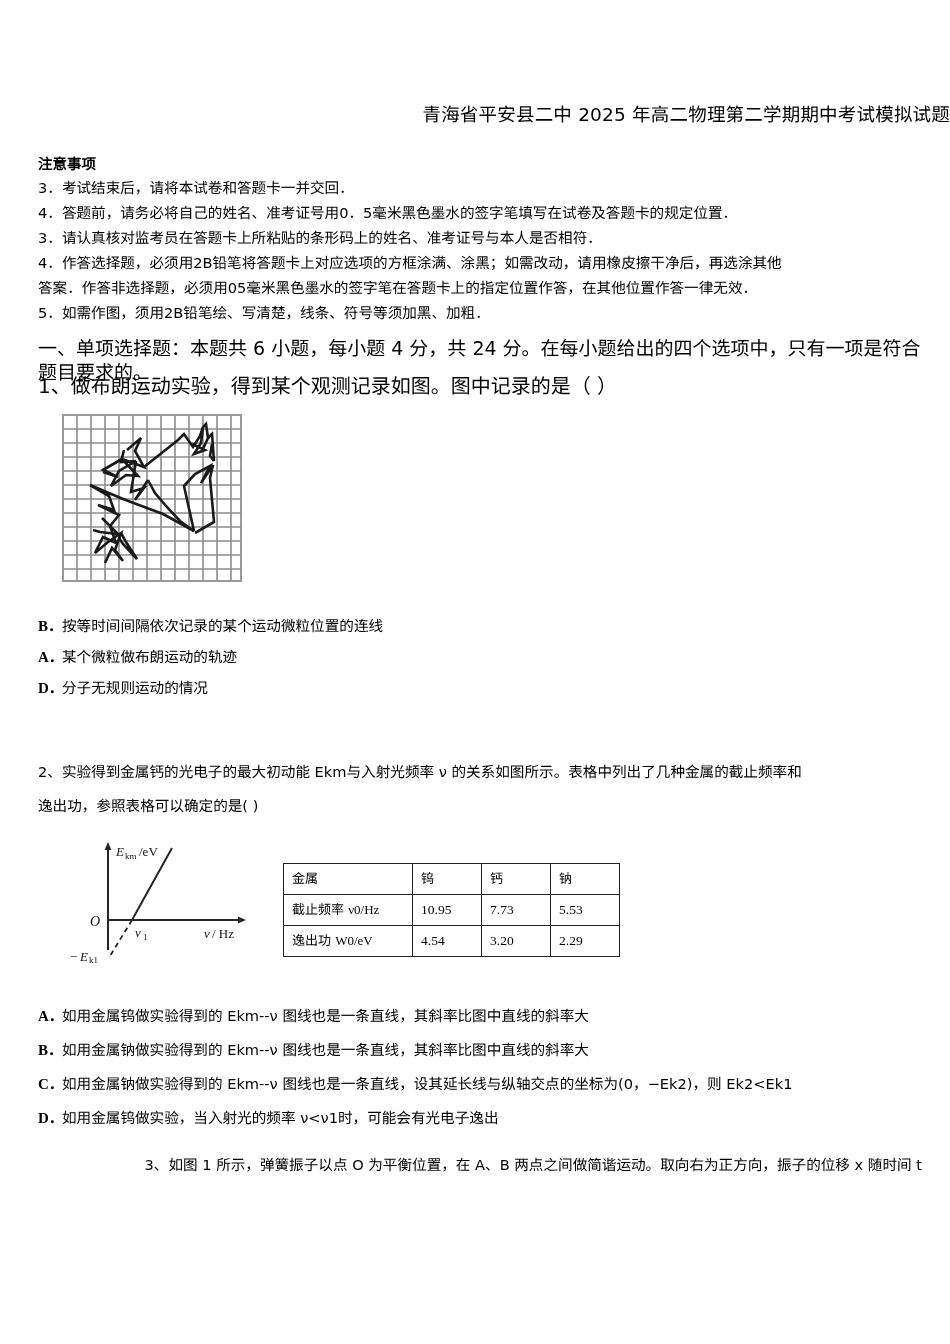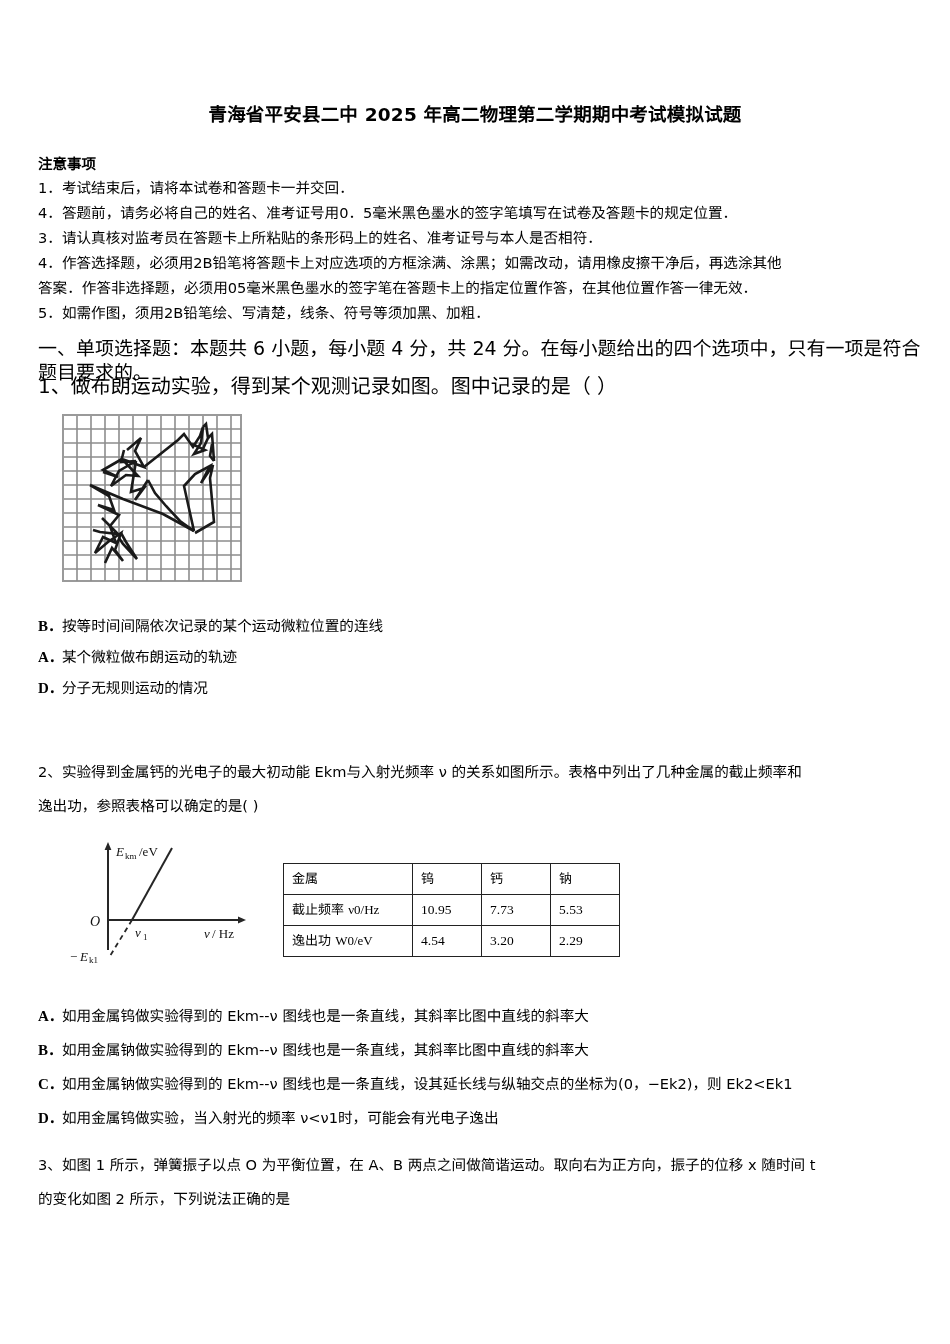--- a/index.html
+++ b/index.html
@@ -22,23 +22,23 @@
     height: 1344px;
     background: #fff;
     box-sizing: border-box;
   }
 
   
   .doc-title {
     position: absolute;
     left: 0; right: 0;
     top: 100px;
-    text-align: center;
-    font-family: "DejaVu Sans", "Liberation Sans", sans-serif;
-    font-weight: bold;
+    text-align: right;
+    font-family: "DejaVu Sans", "Liberation Sans", sans-serif;
+    font-weight: normal;
     font-size: 18.5px;
     letter-spacing: 0.2px;
     white-space: nowrap;
   }
 
   
   .notice-head {
     position: absolute;
     left: 38px;
     top: 152px;
@@ -119,20 +119,21 @@
     line-height: 34px;
   }
   .q3-stem {
     position: absolute;
     left: 38px;
     top: 1148px;
     width: 884px;
     font-family: "DejaVu Sans", "Liberation Sans", sans-serif;
     font-size: 14.6px;
     line-height: 34px;
+    text-align: right;
   }
 
   
   .fig-photo {
     position: absolute;
     left: 68px;
     top: 838px;
     width: 200px;
     height: 125px;
   }
@@ -168,21 +169,21 @@
 </head>
 <body>
 
 <div class="page">
 
   <div class="doc-title">青海省平安县二中 2025 年高二物理第二学期期中考试模拟试题</div>
 
   <div class="notice-head">注意事项</div>
 
   <div class="notice-list">
-    <div class="nline">1．考试结束后，请将本试卷和答题卡一并交回．</div>
+    <div class="nline">3．考试结束后，请将本试卷和答题卡一并交回．</div>
     <div class="nline">4．答题前，请务必将自己的姓名、准考证号用0．5毫米黑色墨水的签字笔填写在试卷及答题卡的规定位置．</div>
     <div class="nline">3．请认真核对监考员在答题卡上所粘贴的条形码上的姓名、准考证号与本人是否相符．</div>
     <div class="nline">4．作答选择题，必须用2B铅笔将答题卡上对应选项的方框涂满、涂黑；如需改动，请用橡皮擦干净后，再选涂其他</div>
     <div class="nline">答案．作答非选择题，必须用05毫米黑色墨水的签字笔在答题卡上的指定位置作答，在其他位置作答一律无效．</div>
     <div class="nline">5．如需作图，须用2B铅笔绘、写清楚，线条、符号等须加黑、加粗．</div>
   </div>
 
   <div class="section-head">一、单项选择题：本题共 6 小题，每小题 4 分，共 24 分。在每小题给出的四个选项中，只有一项是符合题目要求的。</div>
 
   <div class="q1-stem">1、做布朗运动实验，得到某个观测记录如图。图中记录的是（        ）</div>
@@ -310,16 +311,15 @@
     <span class="opt">
       <span class="ol">C．</span><span>如用金属钠做实验得到的 Ekm--ν 图线也是一条直线，设其延长线与纵轴交点的坐标为(0，−Ek2)，则 Ek2&lt;Ek1</span>
     </span>
     <span class="opt">
       <span class="ol">D．</span><span>如用金属钨做实验，当入射光的频率 ν&lt;ν1时，可能会有光电子逸出</span>
     </span>
   </div>
 
   <div class="q3-stem">
     <div>3、如图 1 所示，弹簧振子以点 O 为平衡位置，在 A、B 两点之间做简谐运动。取向右为正方向，振子的位移 x 随时间 t</div>
-    <div>的变化如图 2 所示，下列说法正确的是</div>
   </div>
 
 </div>
 
 </body></html>

